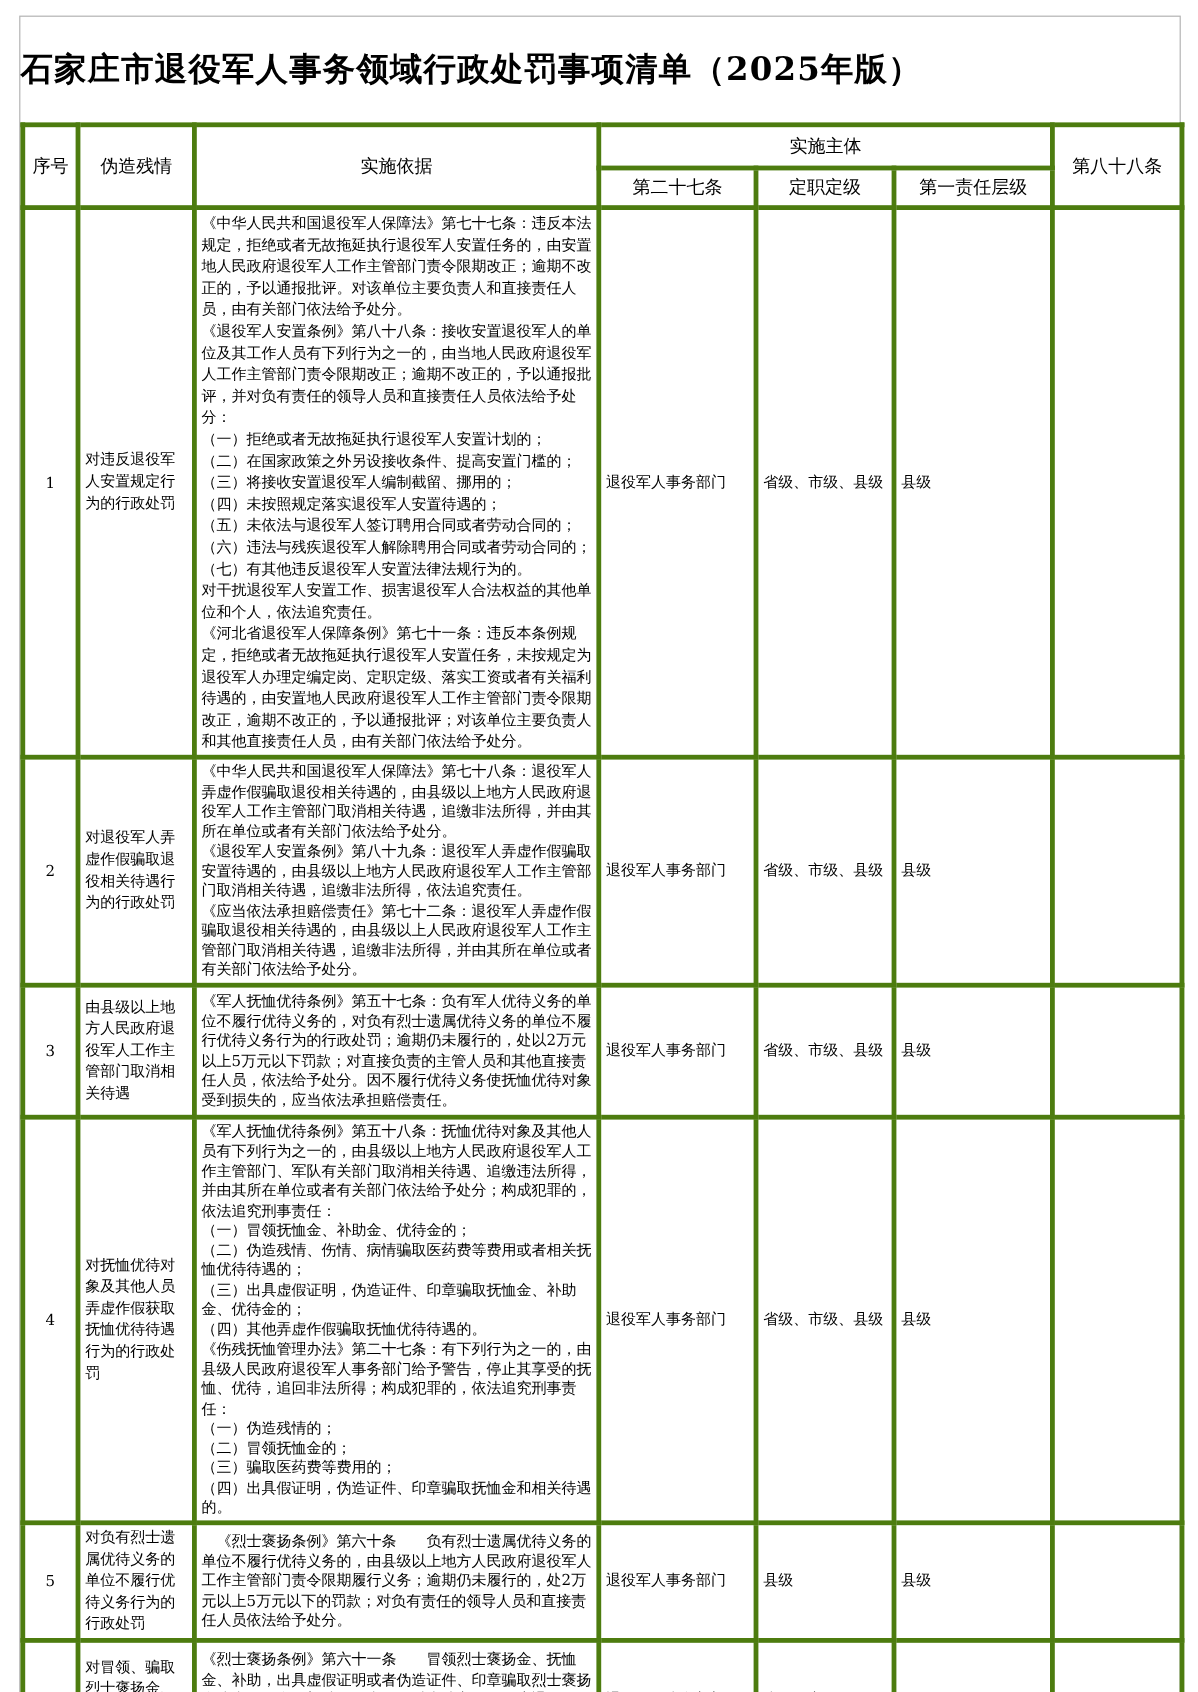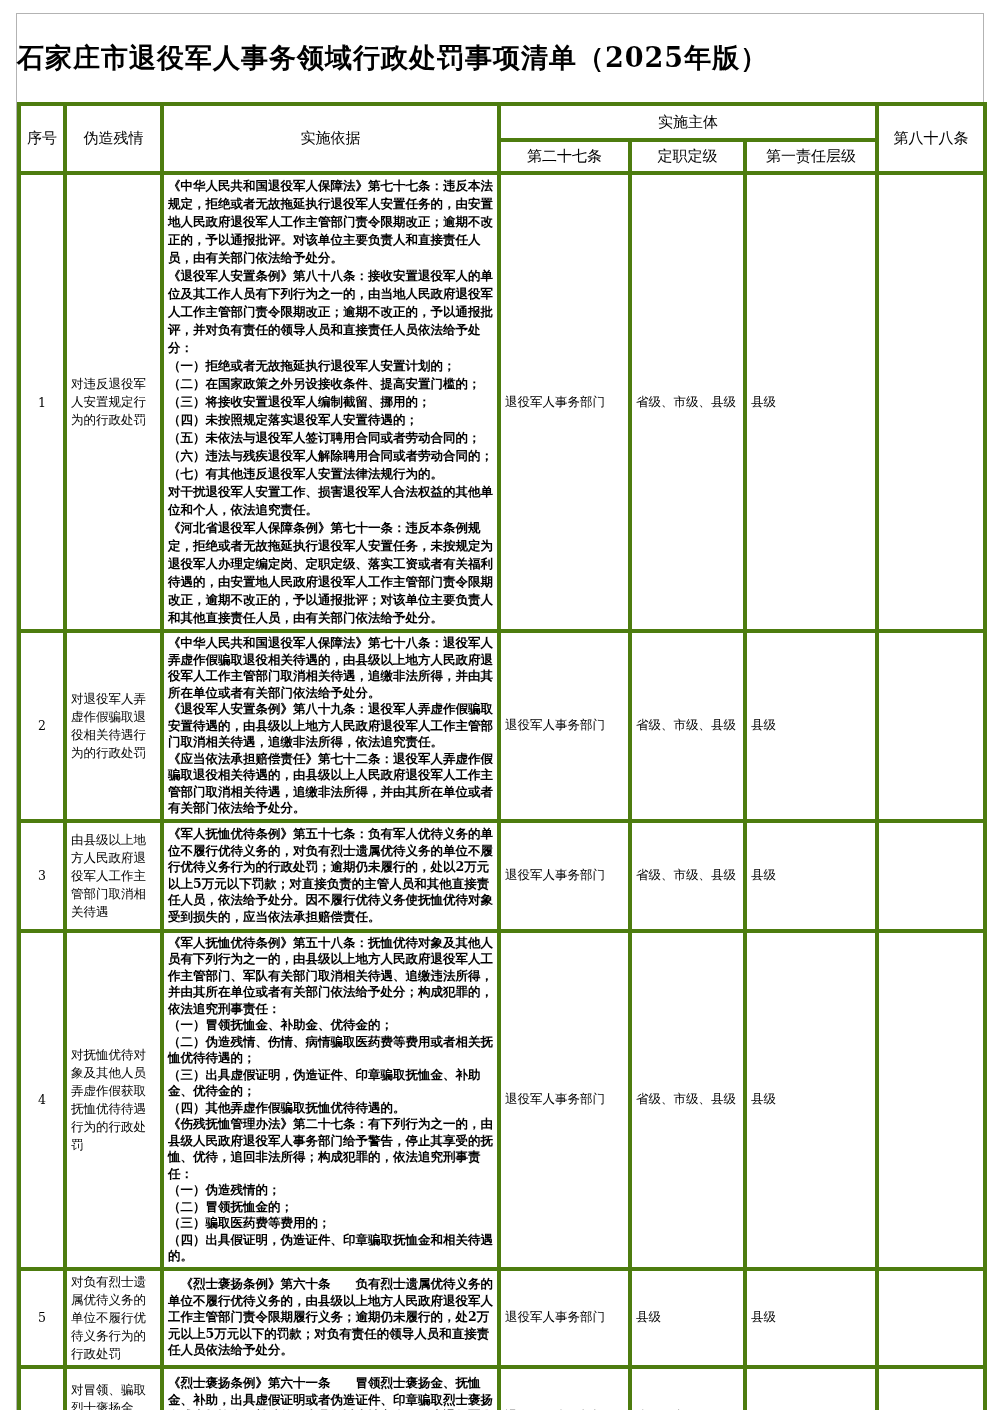--- a/index.html
+++ b/index.html
@@ -31,27 +31,26 @@
     vertical-align:middle;
     overflow:hidden;
   }
   thead th{
     font-size:15px;font-weight:normal;text-align:center;
     padding:2px 1px;
   }
   tr.hrow1{height:36px;}
   tr.hrow2{height:33px;}
   td.c-seq{text-align:center;}
-  td.c-name{text-align:left;padding:2px 3px;line-height:18px;}
+  td.c-name{text-align:left;padding:2px 3px;line-height:18px;font-family:Liberation Mono, monospace;}
   td.c-basis{
     text-align:left;vertical-align:middle;
     white-space:pre-line;
     line-height:16.5px;
     padding:3px 5px;
-    font-weight:bold;
   }
   td.c-sub{}
   tr.r1{height:418px;}
   tr.r1 td.c-basis{line-height:18px;}
   tr.r2{height:178px;}
   tr.r3{height:110px;}
   tr.r4{height:325px;}
   tr.r5{height:93px;}
   tr.r6{height:100px;}
 </style>

